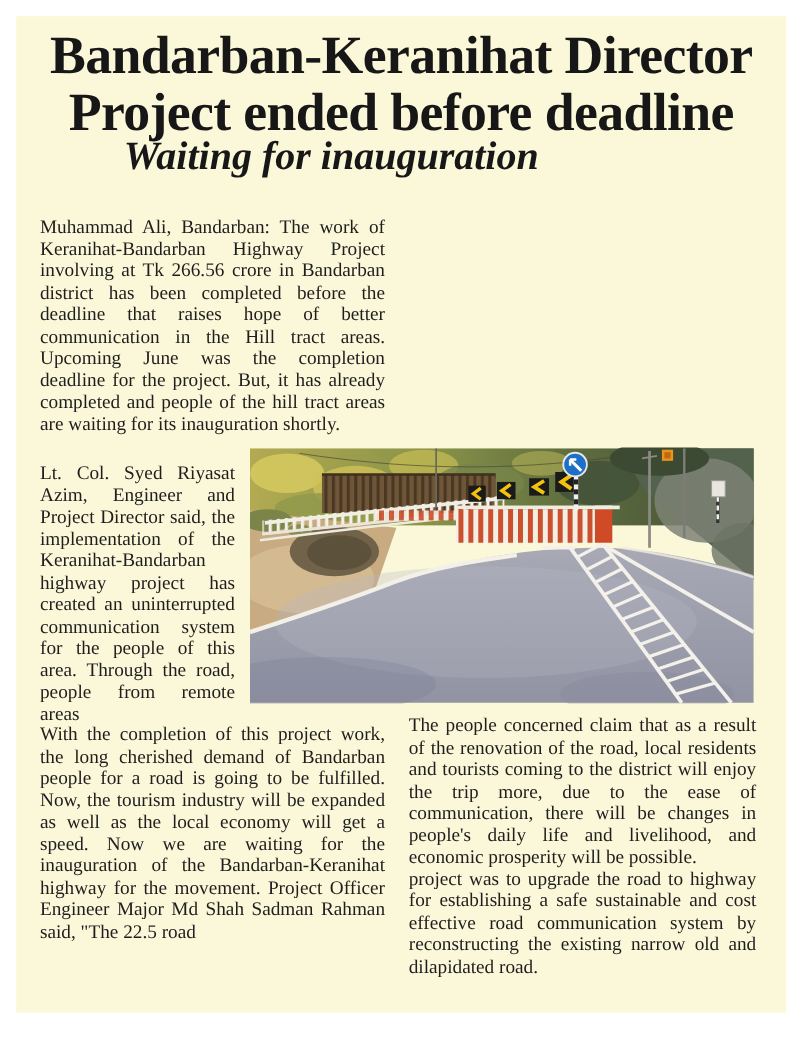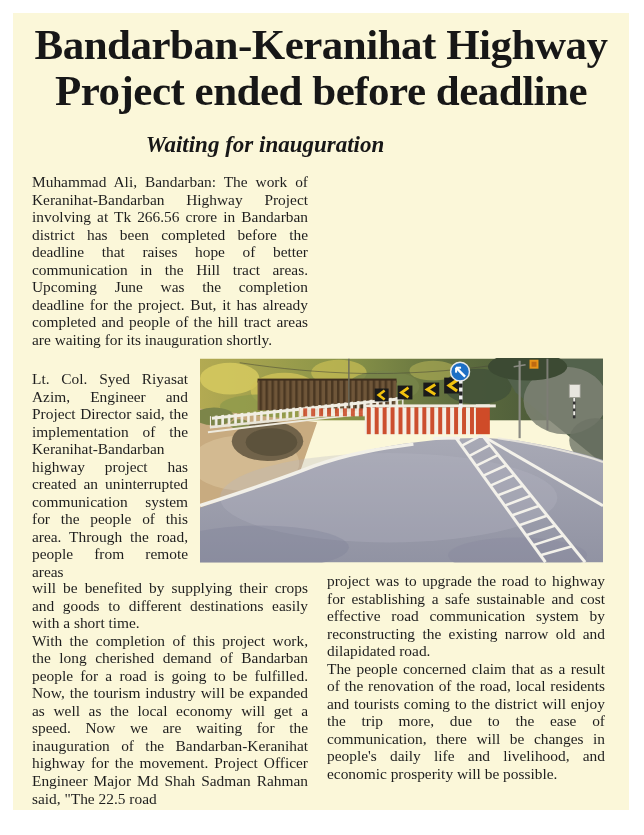--- a/index.html
+++ b/index.html
@@ -11,22 +11,22 @@
   .panel{
     position:absolute;left:13px;top:13px;width:616px;height:797px;
     background:var(--panel-background,#fbf7d9);
   }
   .headline{
     position:absolute;left:13px;top:22px;width:616px;
     text-align:center;font-weight:bold;font-size:43px;line-height:46px;
     letter-spacing:-0.5px;color:var(--headline-text,#171717);
   }
   .subheadline{
-    position:absolute;left:13px;top:132px;width:504px;
-    text-align:center;font-weight:bold;font-style:italic;font-size:23px;
+    position:absolute;left:13px;top:106px;width:504px;
+    text-align:center;font-weight:bold;font-style:italic;font-size:32px;
     color:var(--headline-text,#171717);
   }
   .tb{
     position:absolute;font-size:15.4px;line-height:17.55px;
     text-align:justify;color:var(--body-text,#1e1e1e);
   }
   .tb p{margin:0;padding:0;}
   .byline{font-weight:normal;}
   #blk-left-top{left:32px;top:173px;width:276px;}
   #blk-left-narrow{left:32px;top:370px;width:156px;}
@@ -37,46 +37,45 @@
     position:absolute;left:200px;top:358px;width:403px;height:205px;z-index:5;
   }
   #photo svg{display:block;}
 </style>
 </head>
 <body>
 
 <div class="panel"></div>
 
 <div class="headline">
-  <div>Bandarban-Keranihat Highway</div>
+  <div>Bandarban-Keranihat Director</div>
   <div>Project ended before deadline</div>
 </div>
 
 <div class="subheadline">Waiting for inauguration</div>
 
 <div class="tb" id="blk-left-top">
   <p><span class="byline">Muhammad Ali, Bandarban:</span>
     <span>The work of Keranihat-Bandarban Highway Project involving at Tk 266.56 crore in Bandarban district has been completed before the deadline that raises hope of better communication in the Hill tract areas. Upcoming June was the completion deadline for the project. But, it has already completed and people of the hill tract areas are waiting for its inauguration shortly.</span></p>
 </div>
 
 <div class="tb" id="blk-left-narrow">
   <p>Lt. Col. Syed Riyasat Azim, Engineer and Project Director said, the implementation of the Keranihat-Bandarban highway project has created an uninterrupted communication system for the people of this area. Through the road, people from remote areas</p>
 </div>
 
 <div class="tb" id="blk-left-bottom">
-  <p>will be benefited by supplying their crops and goods to different destinations easily with a short time.</p>
   <p>With the completion of this project work, the long cherished demand of Bandarban people for a road is going to be fulfilled. Now, the tourism industry will be expanded as well as the local economy will get a speed. Now we are waiting for the inauguration of the Bandarban-Keranihat highway for the movement. Project Officer Engineer Major Md Shah Sadman Rahman said, "The 22.5 road</p>
 </div>
 
 <div class="tb" id="blk-right-top">
 </div>
 
 <div class="tb" id="blk-right-bottom">
+  <p>The people concerned claim that as a result of the renovation of the road, local residents and tourists coming to the district will enjoy the trip more, due to the ease of communication, there will be changes in people's daily life and livelihood, and economic prosperity will be possible.</p>
   <p>project was to upgrade the road to highway for establishing a safe sustainable and cost effective road communication system by reconstructing the existing narrow old and dilapidated road.</p>
-  <p>The people concerned claim that as a result of the renovation of the road, local residents and tourists coming to the district will enjoy the trip more, due to the ease of communication, there will be changes in people's daily life and livelihood, and economic prosperity will be possible.</p>
 </div>
 
 <div id="photo">
 <svg width="403" height="205" viewBox="0 0 406 205" xmlns="http://www.w3.org/2000/svg">
   <defs>
     <linearGradient id="gFol" x1="0" y1="0" x2="1" y2="0">
       <stop offset="0" stop-color="#b3aa52"></stop>
       <stop offset="0.35" stop-color="#8a9448"></stop>
       <stop offset="0.65" stop-color="#5d6c3e"></stop>
       <stop offset="1" stop-color="#414f36"></stop>

